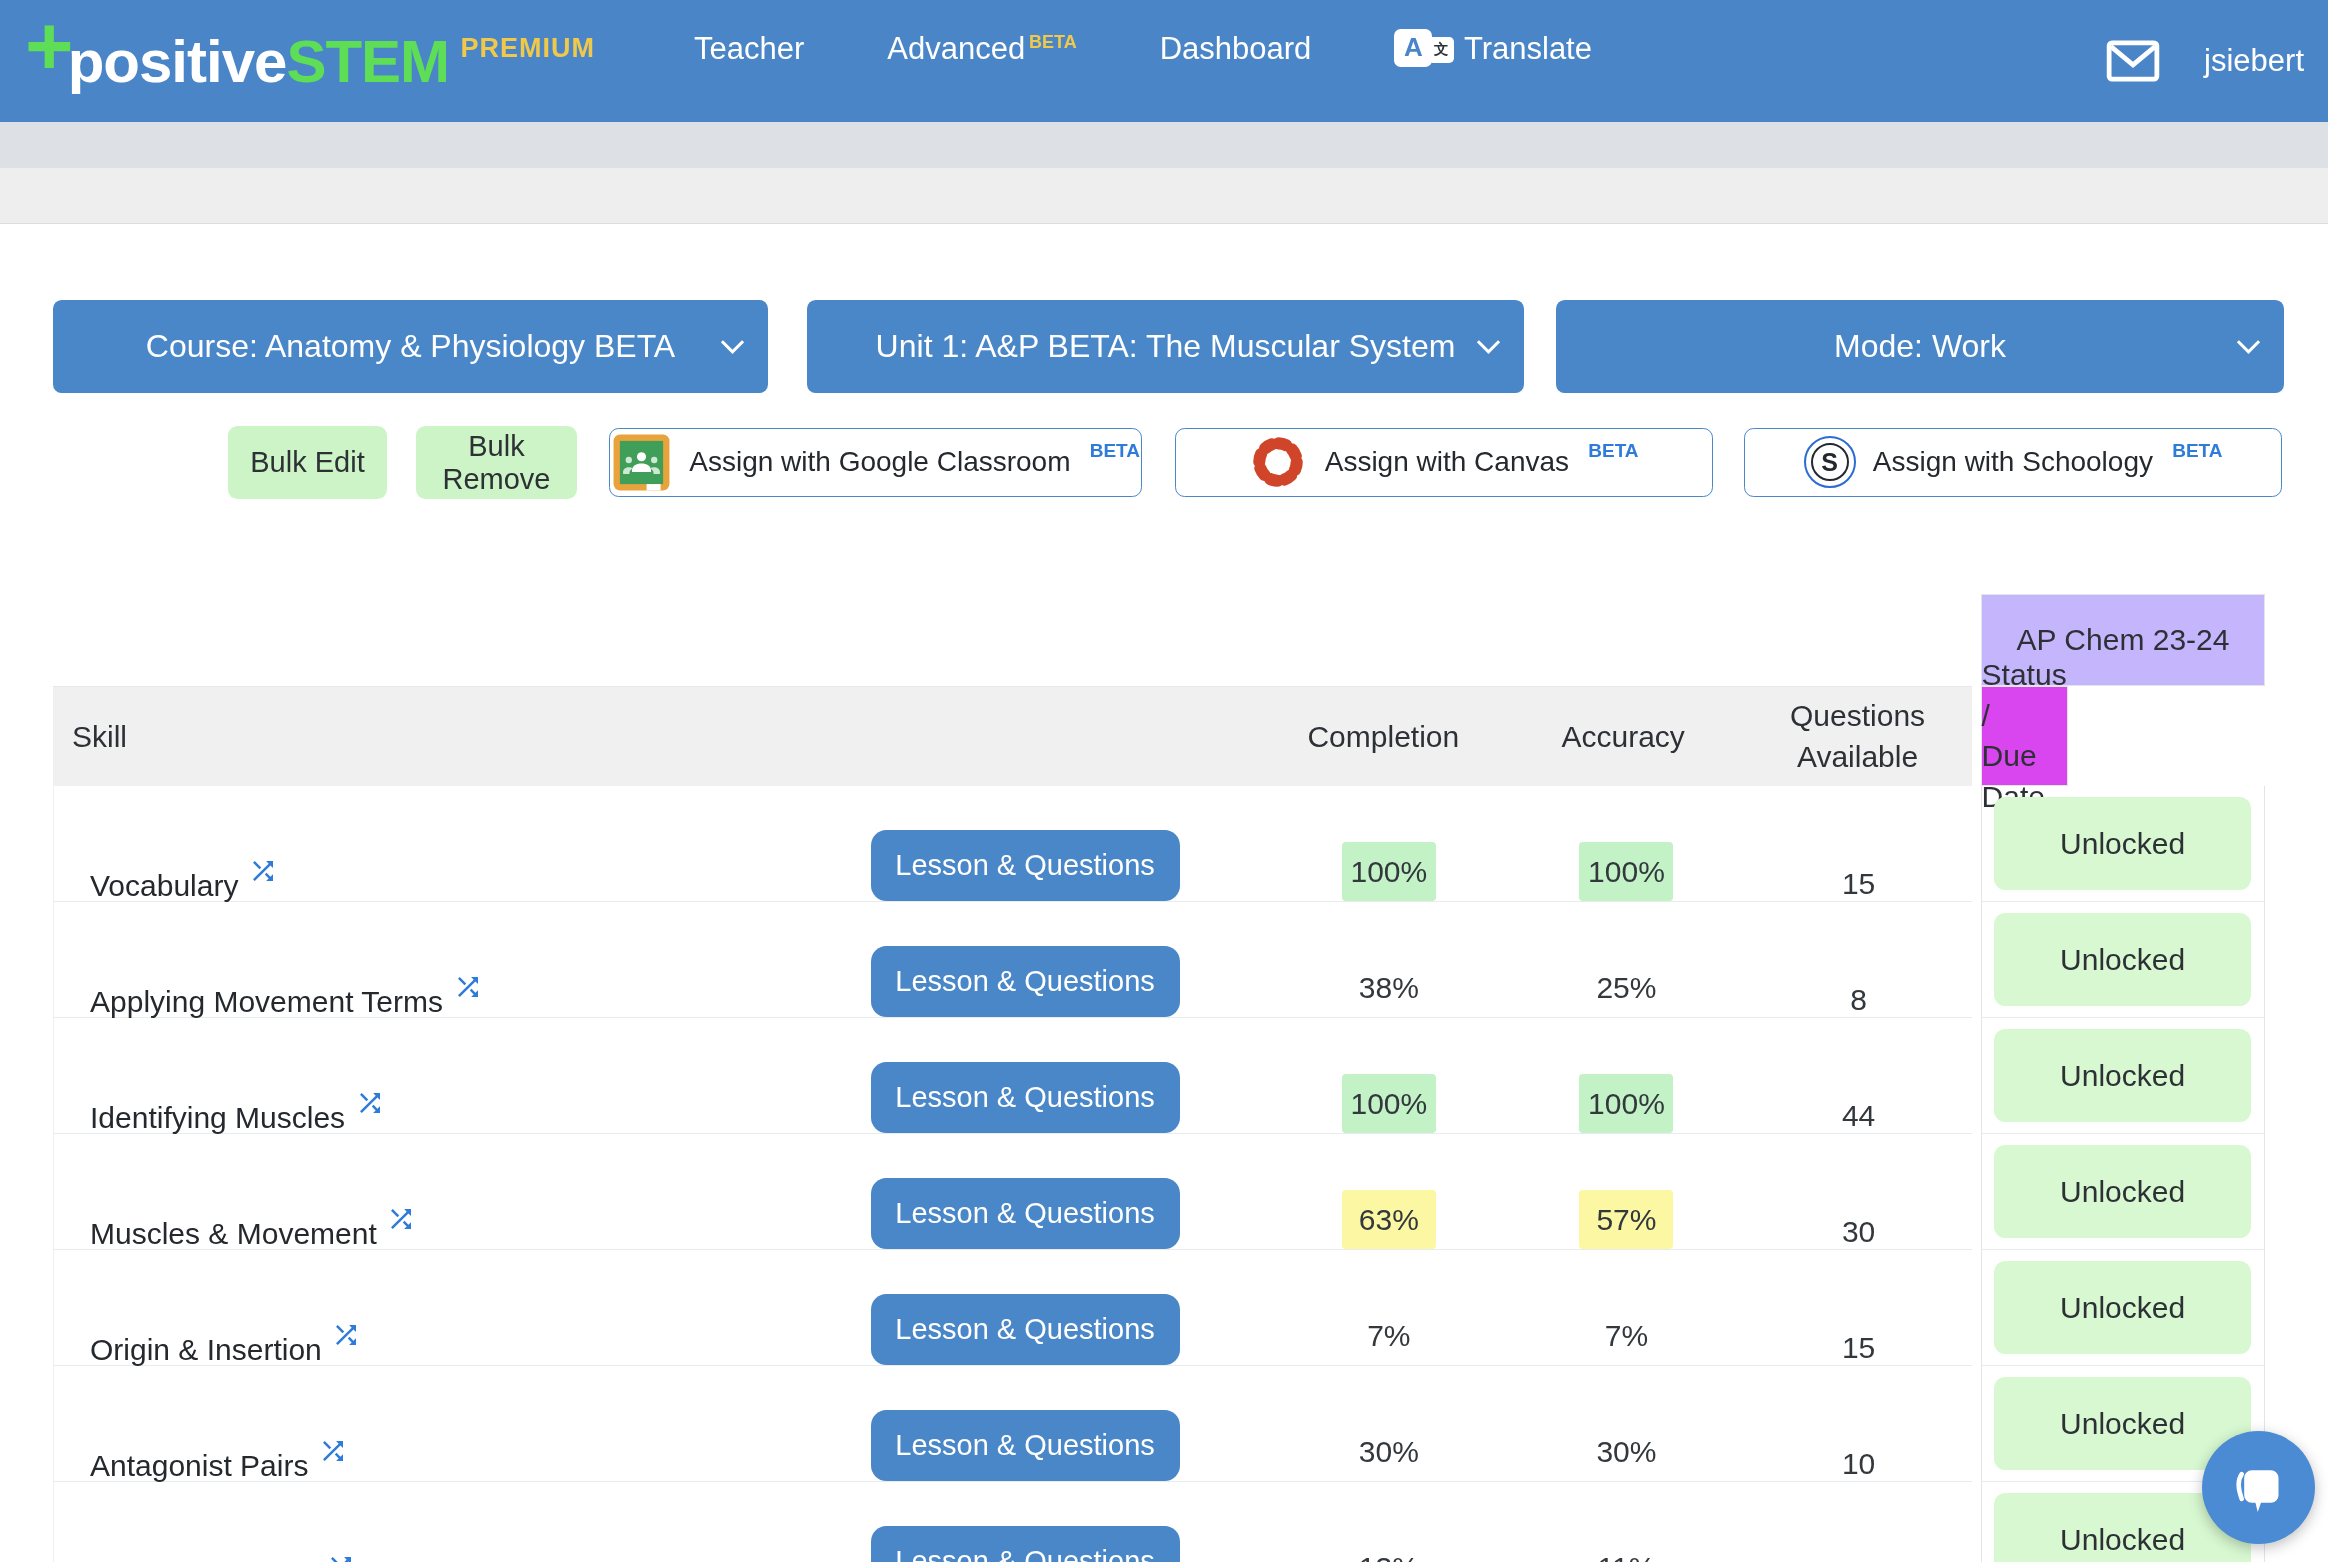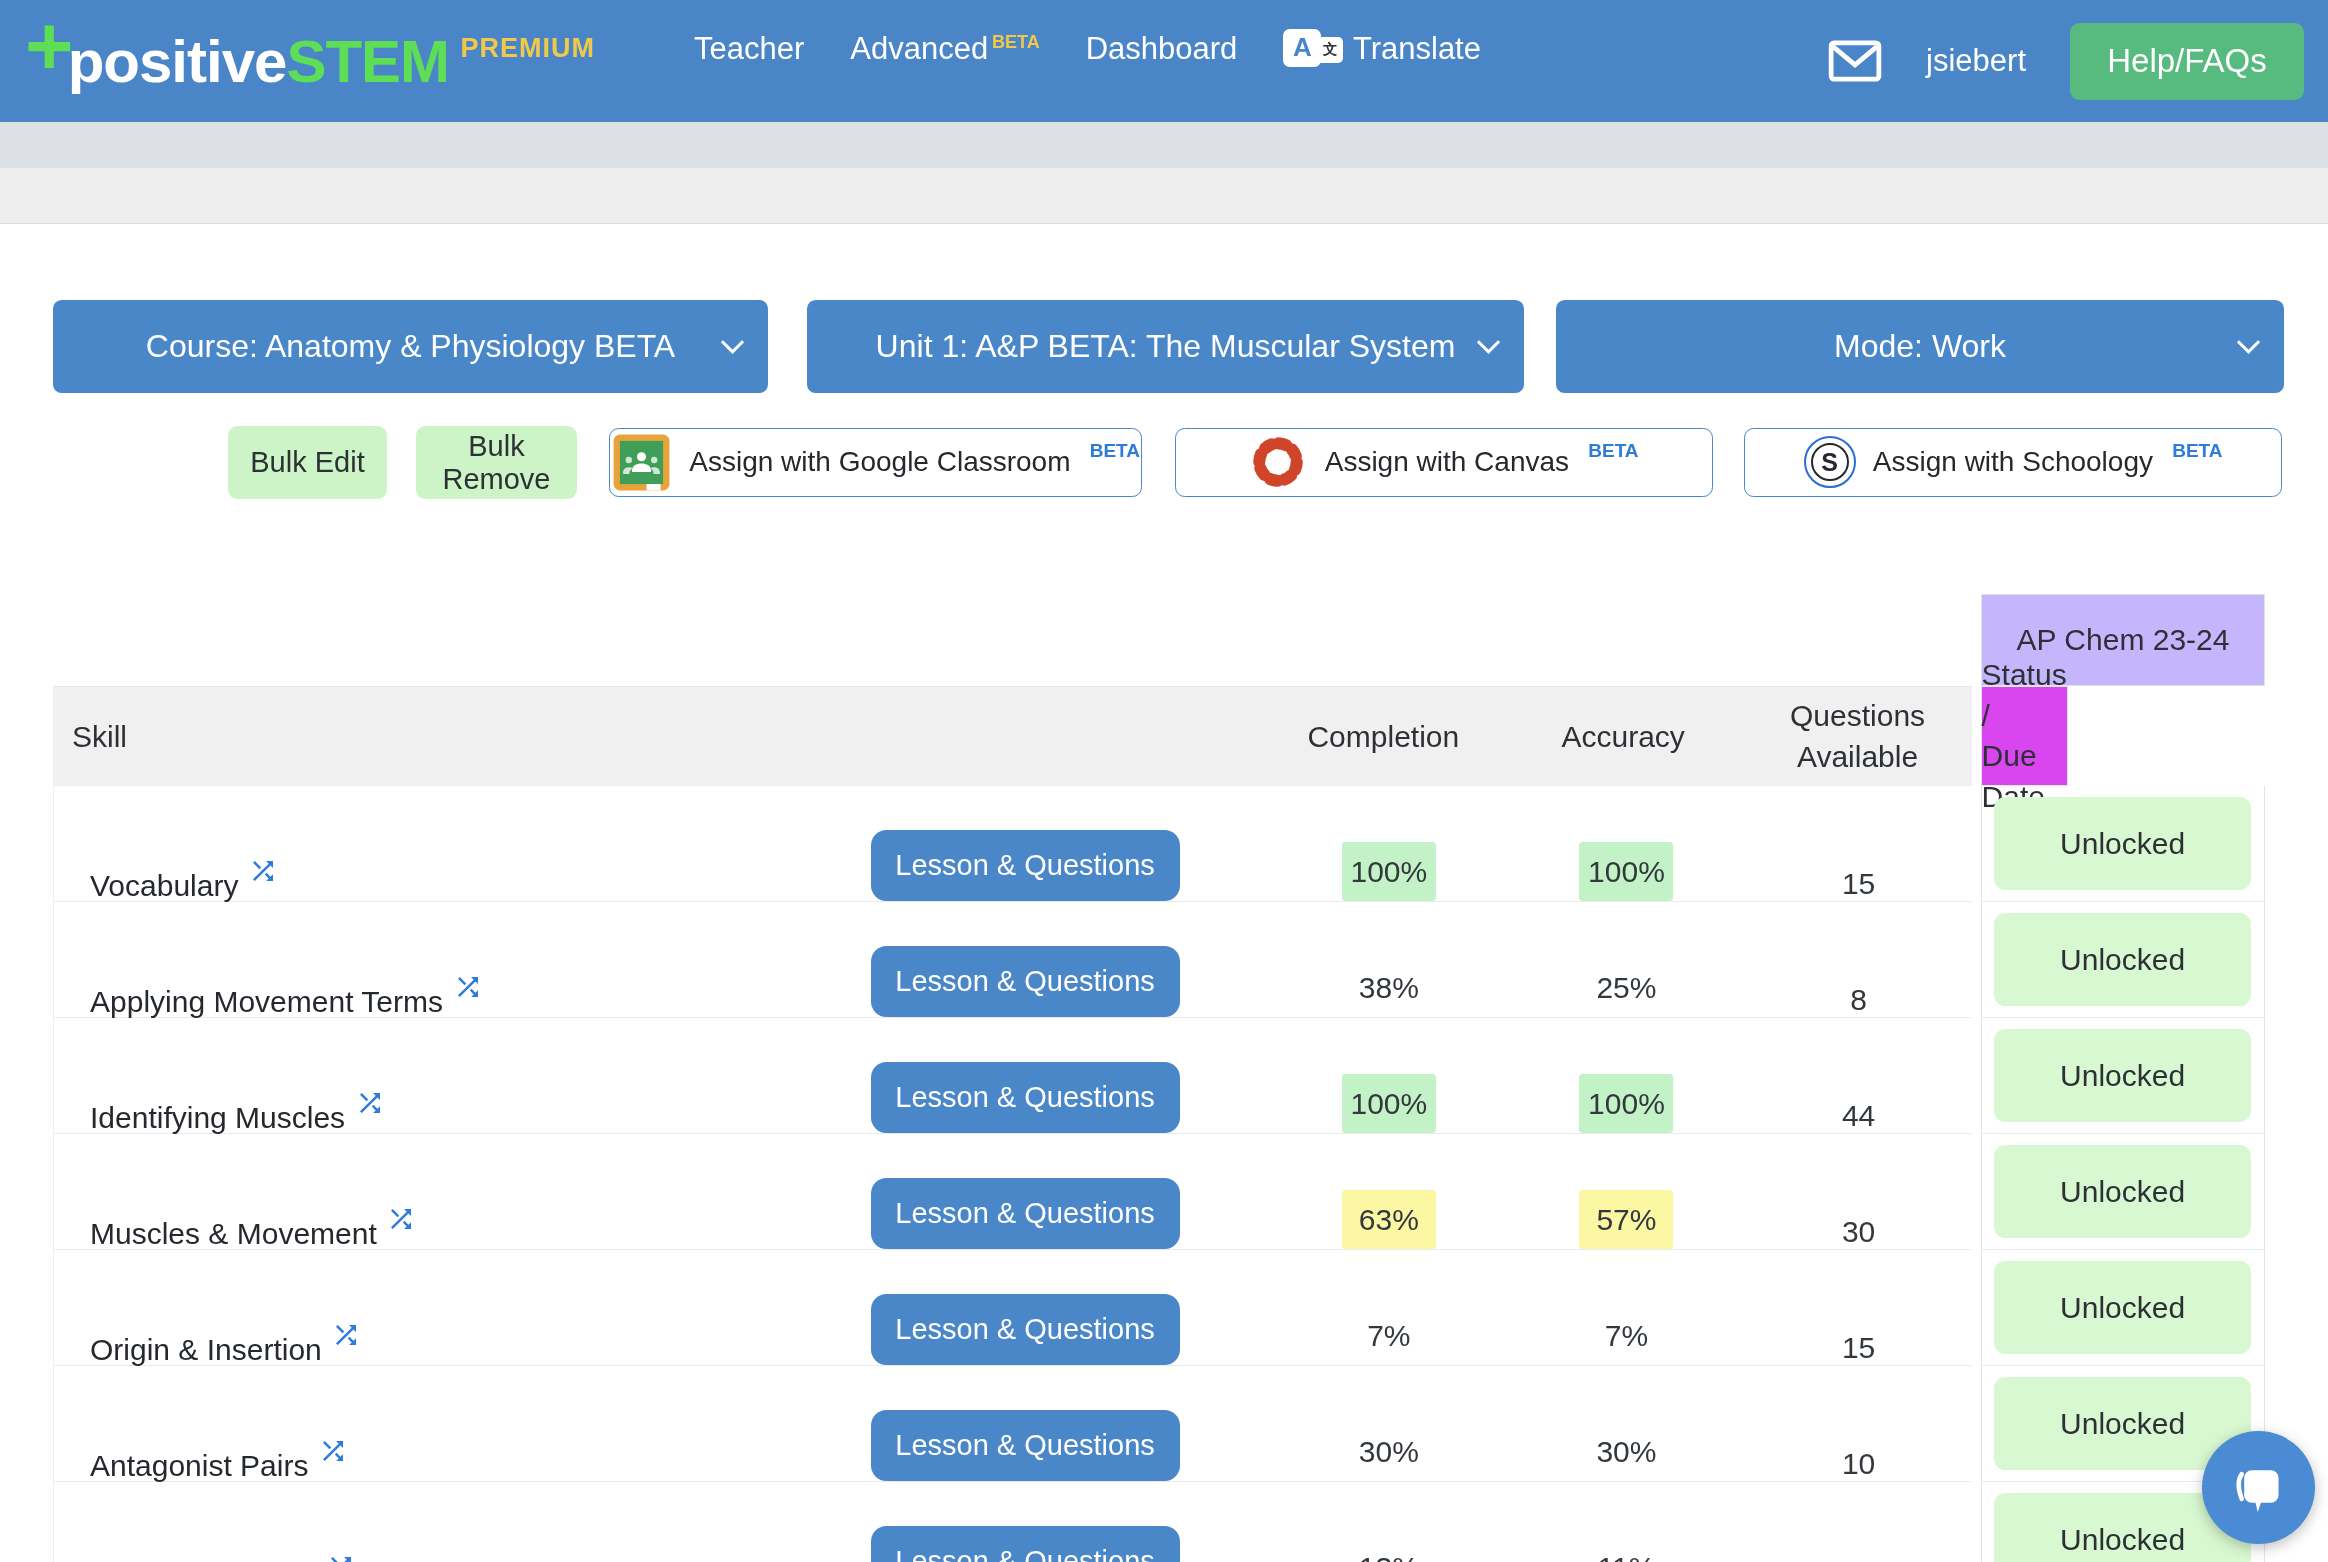--- a/index.html
+++ b/index.html
@@ -9,21 +9,21 @@
   
   .topbar { position:absolute; left:0; top:0; width:2329px; height:122px;
             background:var(--header-blue); }
   .logo { position:absolute; left:25px; top:0; height:122px; display:flex; align-items:center; cursor:pointer; }
   .logo-plus { color:var(--logo-green); font-size:83px; font-weight:bold; line-height:1; transform:translateY(-15.4px); margin-right:-5.8px; }
   .logo-word { font-size:60px; font-weight:bold; letter-spacing:-1px; }
   .logo-white { color:#ffffff; }
   .logo-green { color:var(--logo-green); }
   .logo-premium { color:var(--premium-yellow); font-size:27px; font-weight:bold; letter-spacing:1px; margin-left:11.5px; transform:translateY(-13.4px); }
 
-  .nav { position:absolute; left:694px; top:0; height:98px; display:flex; align-items:center; gap:46px; }
+  .nav { position:absolute; left:694px; top:0; height:98px; display:flex; align-items:center; gap:83px; }
   .nav-item { color:#fff; font-size:31px; cursor:pointer; white-space:nowrap; }
   .nav-beta { color:var(--premium-yellow); font-size:18px; font-weight:bold; vertical-align:super; margin-left:3.8px; }
   .translate-wrap { display:flex; align-items:center; gap:9.6px; }
   .tr-icon { position:relative; width:60px; height:44px; }
   .tr-icon .big { position:absolute; left:0; top:1.9px; width:38px; height:38px; background:#fff; border-radius:6.7px;
                   display:flex; align-items:center; justify-content:center; color:var(--header-blue); font-size:26px; font-weight:bold; }
   .tr-icon .small { position:absolute; right:0; top:9.6px; width:26px; height:26px; background:#fff; border-radius:4.8px;
                     display:flex; align-items:center; justify-content:center; color:#2d3136; font-size:14.4px; font-weight:bold; }
 
   .top-right { position:absolute; right:25px; top:0; height:122px; display:flex; align-items:center; gap:44px; }
@@ -123,21 +123,20 @@
     </span>
   </div>
   <div class="top-right">
     <span class="mail">
       <svg width="54" height="42" viewBox="0 0 56 44">
           <rect x="3" y="3" width="50" height="38" rx="3" fill="none" stroke="#fff" stroke-width="5"></rect>
           <path d="M5 7 L28 26 L51 7" fill="none" stroke="#fff" stroke-width="5"></path>
         </svg>
     </span>
     <span class="username">jsiebert</span>
-    <button class="help-btn">Help/FAQs</button>
   </div>
 </div>
 <div class="strip1"></div>
 <div class="strip2"></div>
 
 <div class="filters">
   <div class="dd dd-course">
     <span>Course: Anatomy &amp; Physiology BETA</span>
     <svg width="25" height="15.4" viewBox="0 0 26 16">
         <polyline points="2,2 13,13 24,2" fill="none" stroke="#fff" stroke-width="3.2"></polyline>

